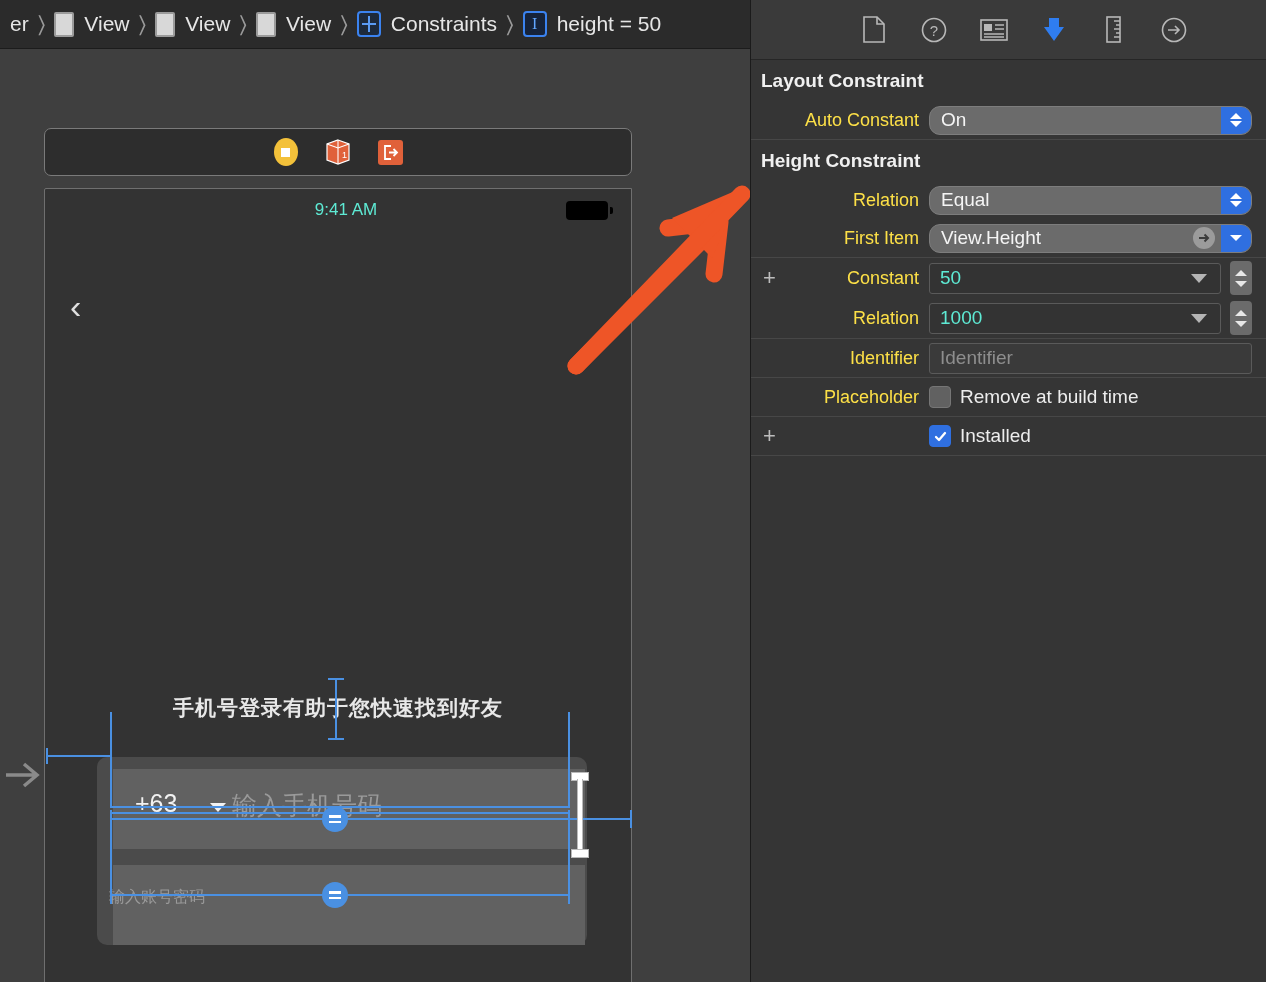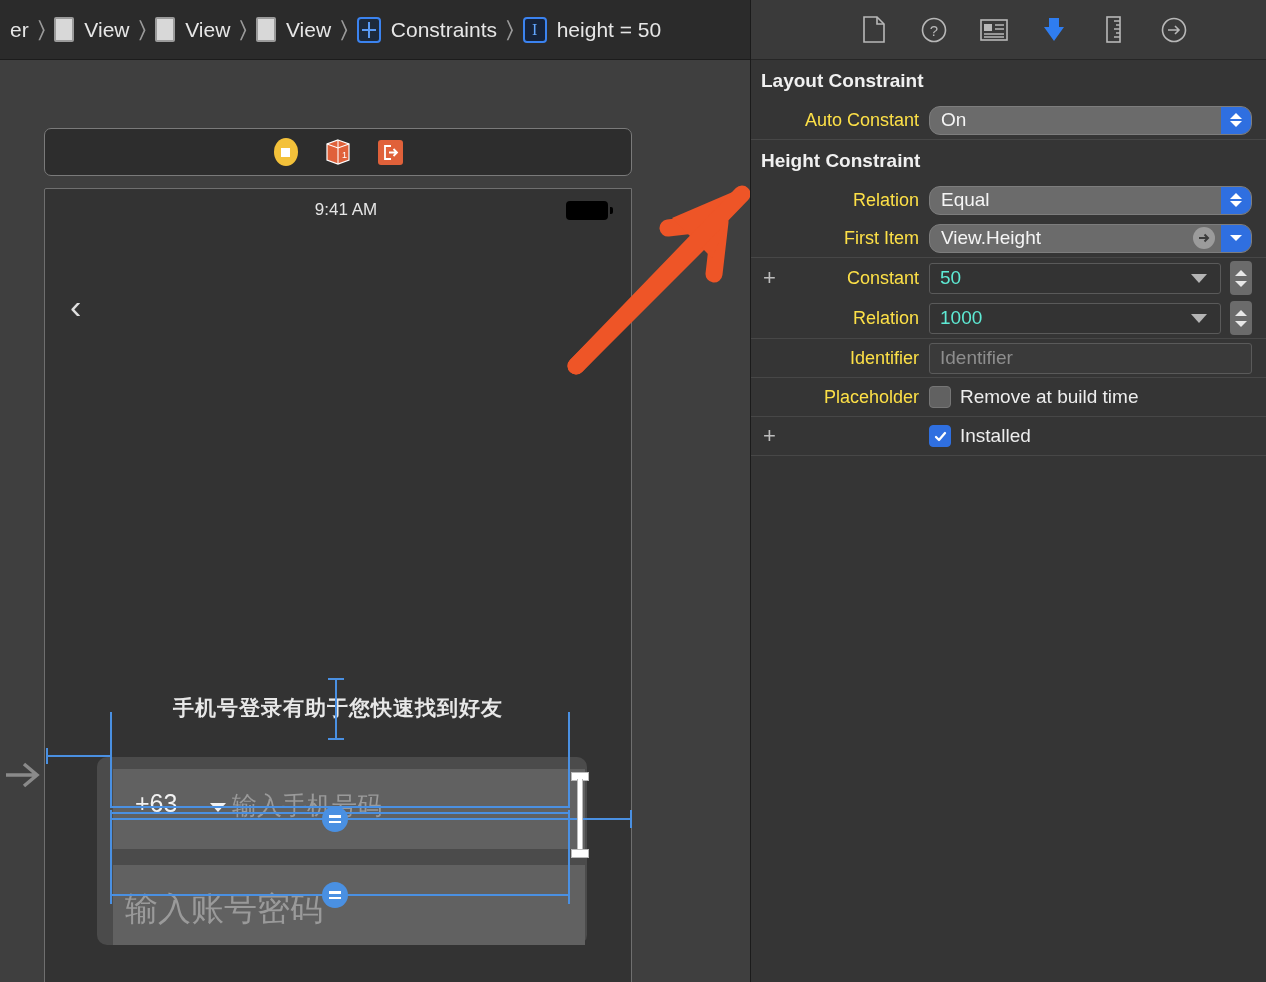--- a/index.html
+++ b/index.html
@@ -6,21 +6,21 @@
     margin: 0; padding: 0;
     width: 1266px; height: 982px;
     background: #3f3f3f;
     font-family: "Liberation Sans", sans-serif;
     overflow: hidden;
   }
   #root { position: relative; width: 1266px; height: 982px; }
 
   
   .jumpbar {
-    position: absolute; left: 0; top: 0; width: 750px; height: 60px;
+    position: absolute; left: 0; top: 0; width: 750px; height: 49px;
     background: #2b2b2b;
     border-bottom: 1px solid #1c1c1c;
     display: flex; align-items: center;
     padding-left: 0px; box-sizing: border-box;
     overflow: hidden;
   }
   .crumb { display: flex; align-items: center; flex: 0 0 auto; }
   .crumb-label {
     color: #e6e6e6; font-size: 21px; white-space: nowrap;
   }
@@ -89,21 +89,21 @@
   .device {
     position: absolute; left: 44px; top: 128px; width: 588px; height: 795px;
     background: #333333; border: 1px solid #6f6f6f; border-top-left-radius:2px;
     box-sizing: border-box; overflow: hidden;
   }
   .statusbar {
     position:absolute; left:0; top:0; width:100%; height:42px;
     color:#000; font-size:17px;
     display:flex; align-items:center; justify-content:center;
   }
-  .status-time { color:#e5e5e5; font-size:17px;margin-left:16px; }
+  .status-time { color:#5eead4; font-size:17px;margin-left:16px; }
   .battery {
     position:absolute; right:23px; top:12px; width:42px; height:19px;
     background:#000; border-radius:4px;
   }
   .battery::after{
     content:""; position:absolute; right:-5px; top:6px; width:3px; height:7px;
     background:#000; border-radius:0 2px 2px 0;
   }
   .backchev {
     position:absolute; left:25px; top:100px; color:#e0e0e0;
@@ -127,21 +127,21 @@
   }
   .ccode-caret {
     position:absolute; left:165px; top:614px; width:0;height:0;
     border-left:8px solid transparent; border-right:8px solid transparent;
     border-top:9px solid #f2f2f2;
   }
   .ph-phone {
     position:absolute; left:187px; top:600px; color:#9a9a9a; font-size:25px;
   }
   .ph-pass {
-    position:absolute; left:80px; top:698px; color:#9a9a9a; font-size:33px;
+    position:absolute; left:64px; top:698px; color:#9a9a9a; font-size:16px;
   }
 
   
   .g { position:absolute; background:#4a90e2; }
   .gv { width:2px; }
   .gh { height:2px; }
   .eqbadge {
     position:absolute; width:26px; height:26px; border-radius:50%;
     background:#4a90e2; display:flex;flex-direction:column;
     align-items:center; justify-content:center; gap:3px;

